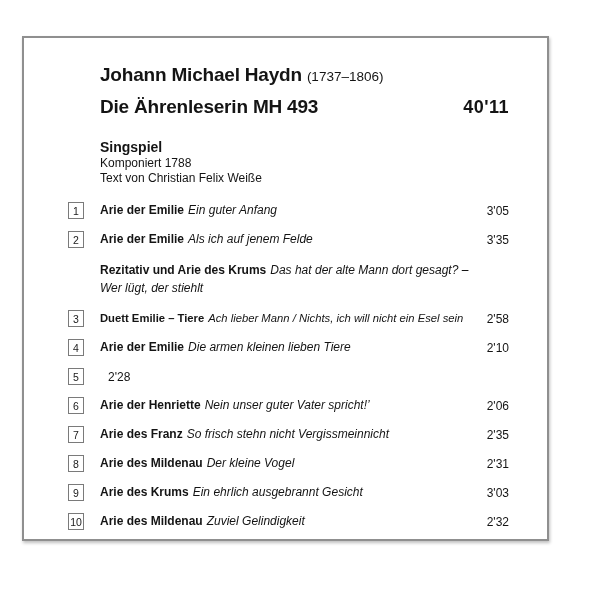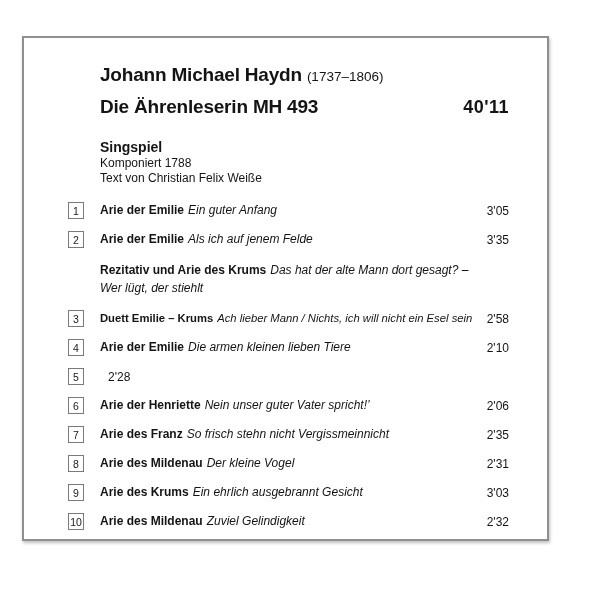--- a/index.html
+++ b/index.html
@@ -180,21 +180,21 @@
           <span></span>
         </span>
     <span class="track-text"><span class="track-title">Rezitativ und Arie des Krums</span><span class="track-subtitle">Das hat der alte Mann dort gesagt? –
 Wer lügt, der stiehlt</span></span>
     <span class="track-dur empty"></span>
   </div>
       <div class="track-row">
     <span class="track-num">
           <span>3</span>
         </span>
-    <span class="track-text" style="font-size: 11.25px;"><span class="track-title">Duett Emilie – Krums</span><span class="track-subtitle">Ach lieber Mann / Nichts, ich will nicht ein Esel sein</span></span>
+    <span class="track-text" style="font-size: 11.25px;"><span class="track-title">Duett Emilie – Tiere</span><span class="track-subtitle">Ach lieber Mann / Nichts, ich will nicht ein Esel sein</span></span>
     <span class="track-dur">2'58</span>
   </div>
       <div class="track-row">
     <span class="track-num">
           <span>4</span>
         </span>
     <span class="track-text"><span class="track-title">Arie der Emilie</span><span class="track-subtitle">Die armen kleinen lieben Tiere</span></span>
     <span class="track-dur">2'10</span>
   </div>
       <div class="track-row">

